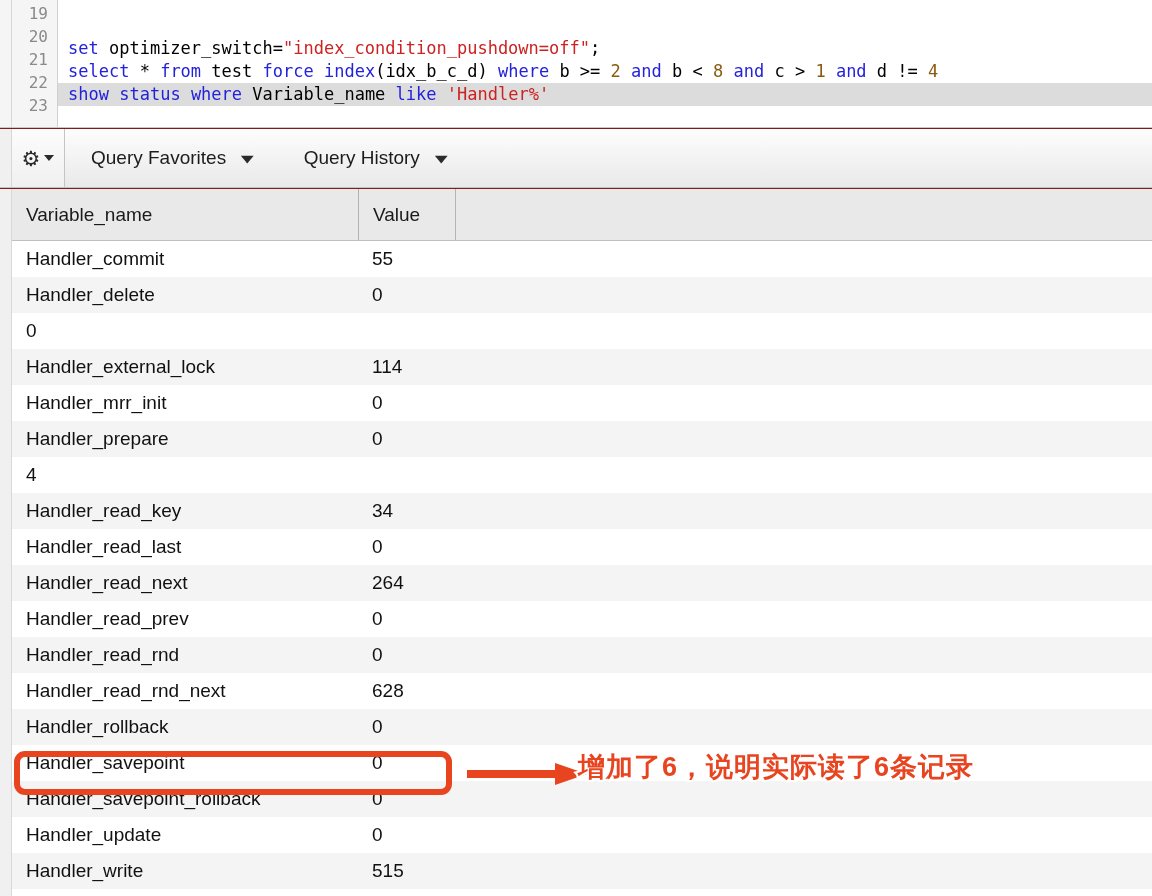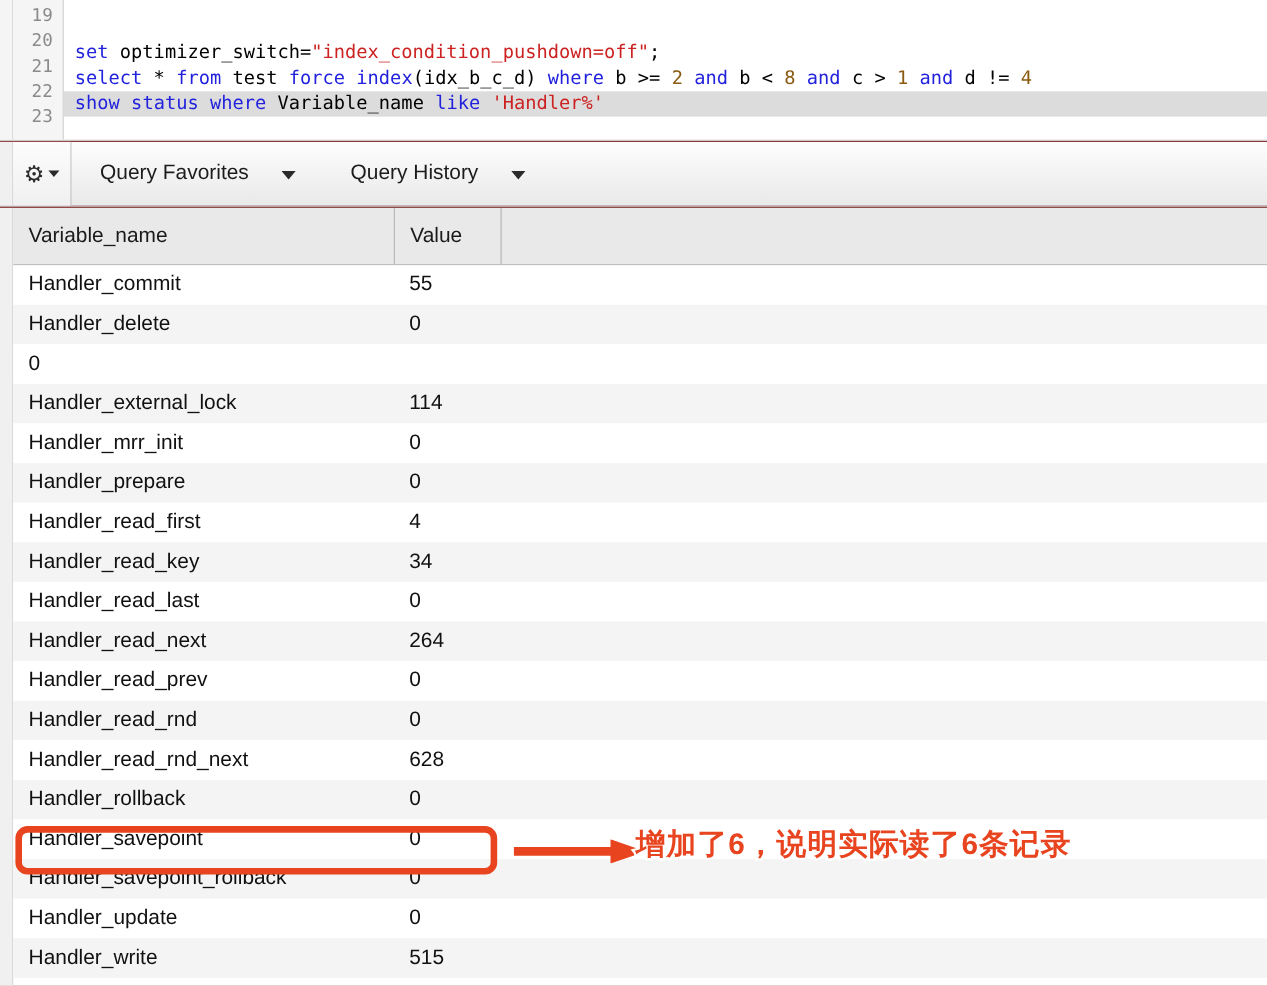--- a/index.html
+++ b/index.html
@@ -102,21 +102,21 @@
     width: 0; height: 0;
     border-left: 5px solid transparent;
     border-right: 5px solid transparent;
     border-top: 6px solid #2b2b2b;
   }
   .tb-item {
     display: flex;
     align-items: center;
     padding: 12px 26px;
     cursor: pointer;
-    gap: 32px;
+    gap: 17px;
   }
   .tb-item .label {
     font-size: 19px;
     color: #1c1c1c;
   }
   .chev {
     font-size: 17px;
     color: #2b2b2b;
     font-weight: bold;
     line-height: 1;
@@ -291,21 +291,20 @@
             <div class="cell c-name">Handler_mrr_init</div>
             <div class="cell c-value">0</div>
             <div class="cell c-rest"></div>
           </div>
           <div class="data-row alt">
             <div class="cell c-name">Handler_prepare</div>
             <div class="cell c-value">0</div>
             <div class="cell c-rest"></div>
           </div>
           <div class="data-row">
-            <div class="cell c-name">Handler_read_first</div>
             <div class="cell c-value">4</div>
             <div class="cell c-rest"></div>
           </div>
           <div class="data-row alt">
             <div class="cell c-name">Handler_read_key</div>
             <div class="cell c-value">34</div>
             <div class="cell c-rest"></div>
           </div>
           <div class="data-row">
             <div class="cell c-name">Handler_read_last</div>

